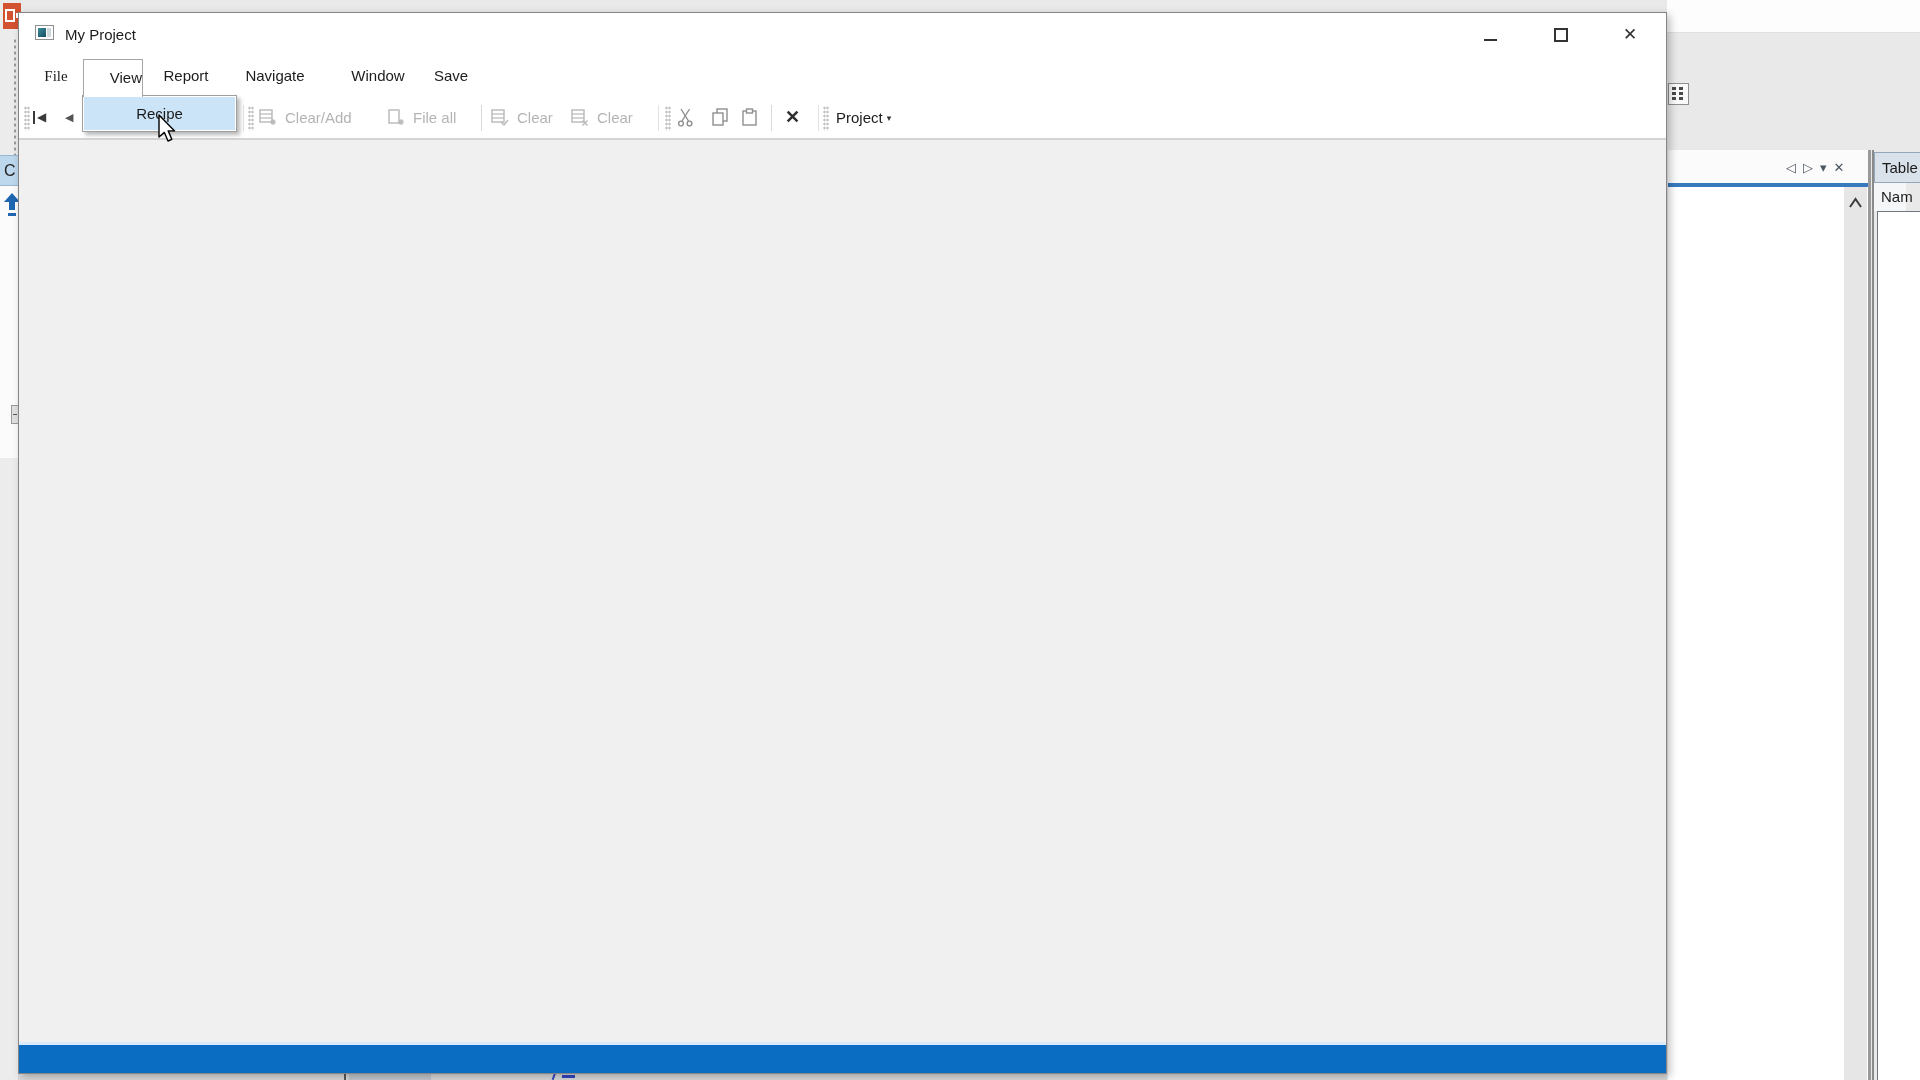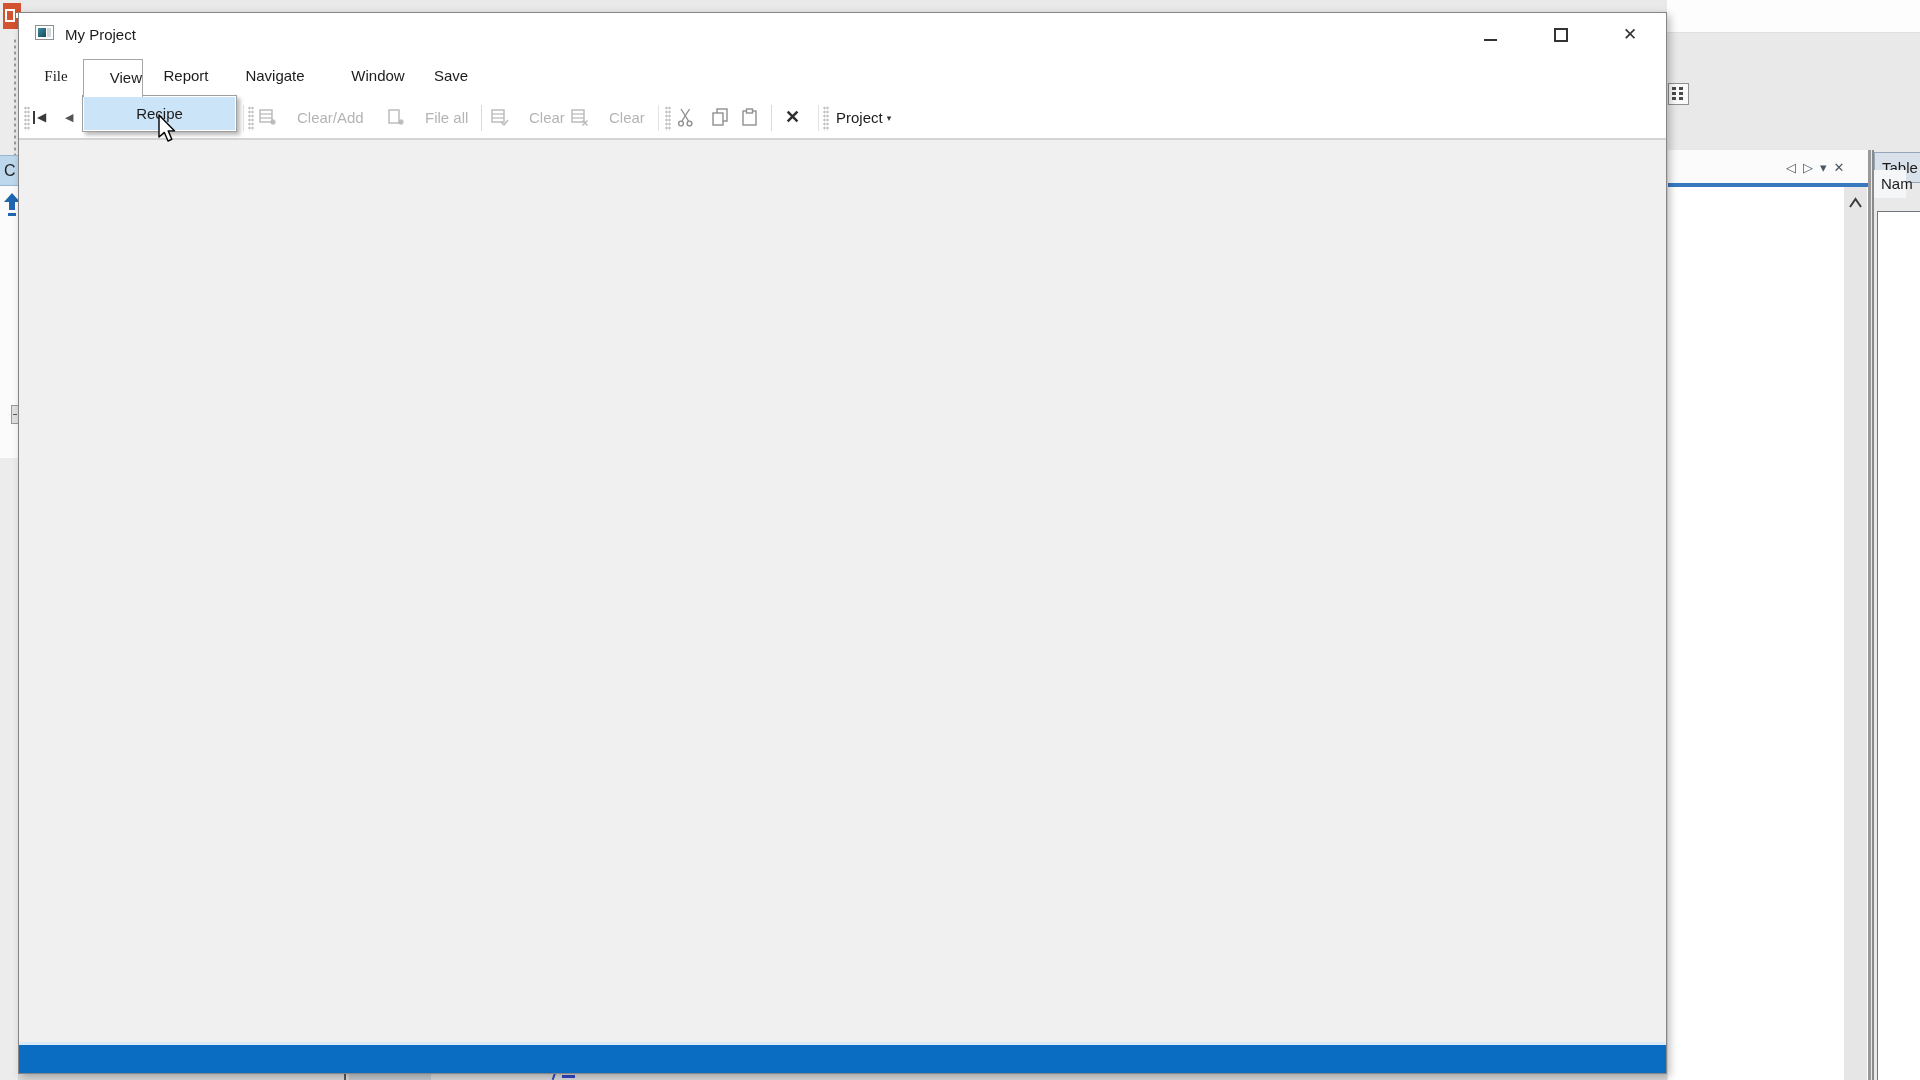--- a/index.html
+++ b/index.html
@@ -14,21 +14,21 @@
   .tabstrip { left:1668px; top:150px; width:203px; height:34px; background:#fbfbfb; }
   .tabstrip-arrows { left:1786px; top:150px; height:34px; display:flex; align-items:center; gap:7px; color:#4a5562; font-size:13px; }
   .tabstrip-arrows .glyph { cursor:default; line-height:1; }
   .tab-underline { left:1668px; top:183px; width:203px; height:4px; background:#3778bf; }
   .bgwin2-content { left:1668px; top:187px; width:200px; height:893px; background:#ffffff; }
   .bg-scrollbar { left:1844px; top:187px; width:23px; height:893px; background:#e6e6e6; }
   .bg-scroll-up { left:1847px; top:196px; width:17px; height:14px; }
   .bgwin2-border { left:1868px; top:150px; width:3px; height:930px; background:#9a9a9a; }
   .panel-border { left:1872px; top:150px; width:2px; height:930px; background:#8a8a8a; }
   .table-tab { left:1874px; top:152px; width:46px; height:31px; background:#d9e1ea; border:1px solid #97a7bb; border-right:none; font-size:15px; color:#1b1b1b; line-height:29px; padding-left:7px; }
-  .name-row { left:1874px; top:170px; width:32px; height:28px; background:#f5f6f8; font-size:15px; color:#1b1b1b; line-height:28px; padding-left:7px; }
+  .name-row { left:1874px; top:183px; width:32px; height:28px; background:#f5f6f8; font-size:15px; color:#1b1b1b; line-height:28px; padding-left:7px; }
   .list-box { left:1877px; top:211px; width:43px; height:869px; background:#ffffff; border-top:1px solid #70767e; border-left:1px solid #70767e; }
 
   .left-strip { left:0; top:0; width:18px; height:1080px; background:#ececec; }
   .orange-icon { left:3px; top:3px; width:18px; height:26px; background:#d35230; }
   .left-grip { left:13px; top:38px; width:4px; height:117px;
     background-image:radial-gradient(#9a9a9a 1px, transparent 1.2px); background-size:4px 6px; }
   .c-tab { left:0; top:155px; width:18px; height:31px; background:#bdd7ec; border-top:1px solid #9ab7d2; border-bottom:1px solid #9ab7d2; font-size:16px; color:#222; line-height:29px; padding-left:4px; }
   .left-white-panel { left:0; top:186px; width:18px; height:272px; background:#fbfbfb; }
   .blue-up-arrow { left:4px; top:193px; }
   .left-handle { left:11px; top:405px; width:8px; height:19px; background:#e0e0e0; border:1px solid #999; }
@@ -55,21 +55,21 @@
 
   .menubar { left:0; top:43px; width:1647px; height:40px; background:#fff; }
   .menu-item { position:absolute; top:0; height:40px; line-height:40px; font-size:15px; color:#1c1c1c; text-align:center; }
   .menu-open-box { position:absolute; left:64px; top:3px; width:60px; height:38px; background:#fff;
     border:1px solid #a6a6a6; border-bottom:none; z-index:40; text-align:right; line-height:36px; font-size:15px; color:#1c1c1c; }
 
   .toolbar { left:0; top:83px; width:1647px; height:44px; background:#fff; border-bottom:2px solid #d4d4d4; }
   .grip { position:absolute; top:10px; width:6px; height:25px;
     background-image:radial-gradient(#c3c3c3 1px, transparent 1.2px); background-size:3px 4px; }
   .tb-sep { position:absolute; top:9px; width:1px; height:26px; background:#d9d9d9; }
-  .tb-btn { position:absolute; top:0; height:42px; display:flex; align-items:center; gap:20px; font-size:15px; color:#b4b4b4; }
+  .tb-btn { position:absolute; top:0; height:42px; display:flex; align-items:center; gap:8px; font-size:15px; color:#b4b4b4; }
   .firstrec { position:absolute; left:14px; top:0; height:42px; display:flex; align-items:center; color:#3a3a3a; }
   .firstrec .bar { width:2px; height:13px; background:#3a3a3a; margin-right:2px; }
   .firstrec .glyph { font-size:12px; line-height:1; }
   .prevrec { position:absolute; left:46px; top:0; height:42px; display:flex; align-items:center; color:#555; font-size:11px; z-index:1; }
   .xbtn { position:absolute; left:766px; top:0; height:42px; display:flex; align-items:center; font-size:18px; color:#2e2e2e; font-weight:bold; }
   .remember { position:absolute; left:817px; top:0; height:42px; display:flex; align-items:center; gap:4px; font-size:15px; color:#1c1c1c; }
   .remember .caret { font-size:9px; color:#333; margin-top:2px; }
   .tb-ico { position:absolute; top:12px; }
 
   .content { left:0; top:127px; width:1647px; height:902px; background:#f0f0f0; }

